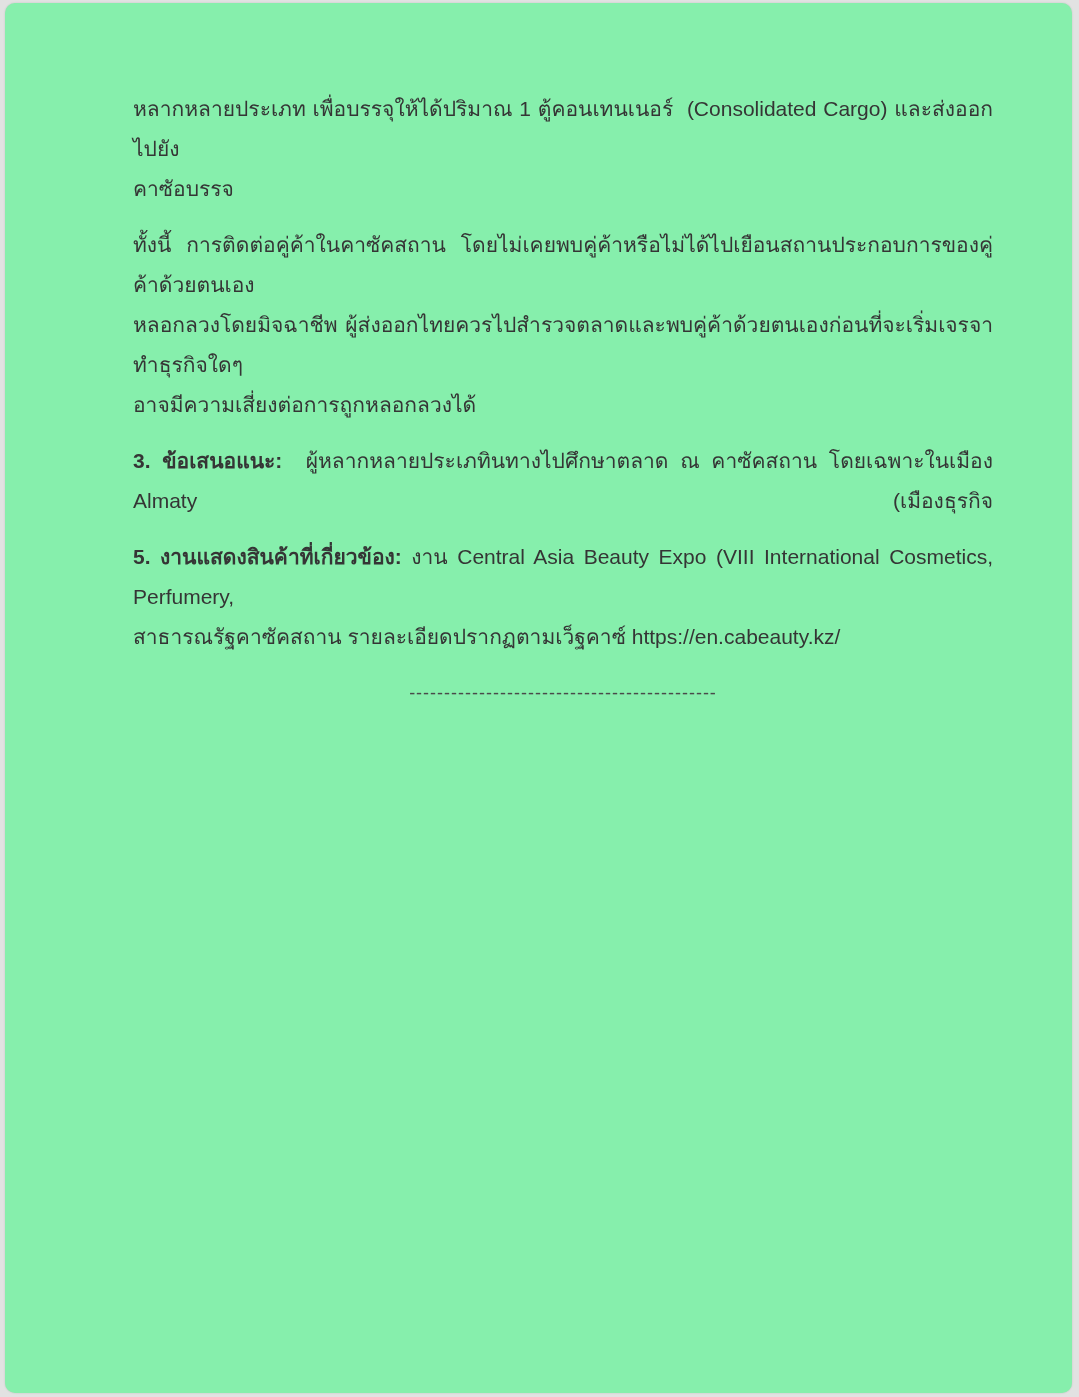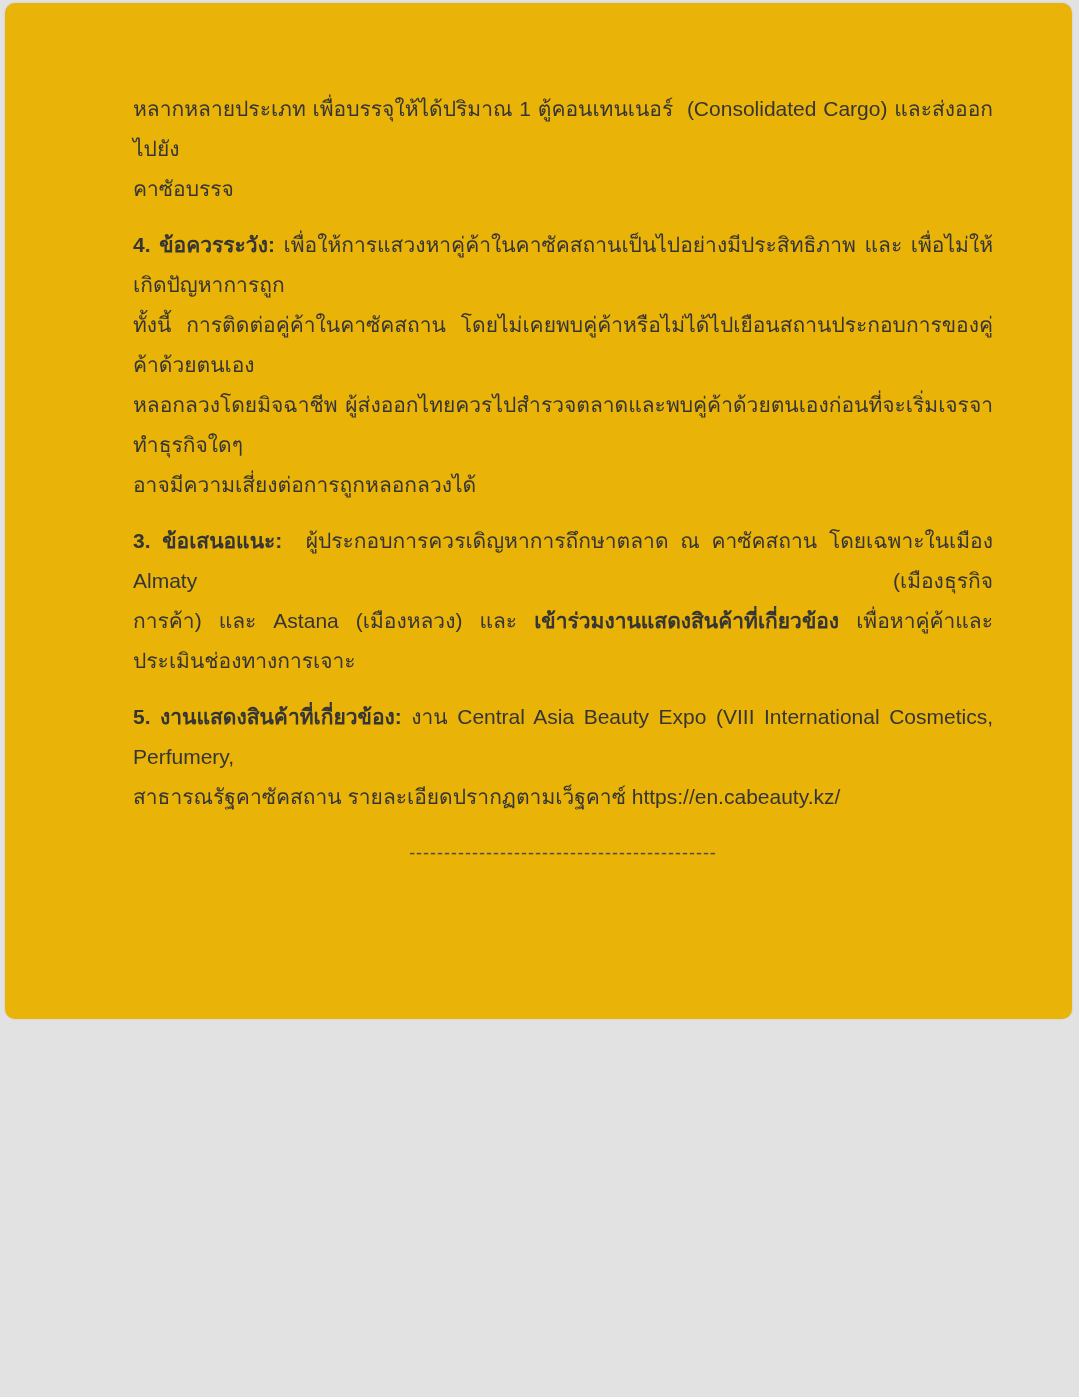--- a/index.html
+++ b/index.html
@@ -11,22 +11,22 @@
   }
   body {
     background: #e2e2e2;
     font-family: "Liberation Sans", "DejaVu Sans", sans-serif;
   }
   .page {
     position: absolute;
     left: 5px;
     top: 3px;
     width: 1067px;
-    height: 1016px;
-    background: #eab308;
+    height: 1390px;
+    background: #86efac;
     border-radius: 10px;
     box-shadow: 0 0 2px rgba(0,0,0,0.15);
   }
   .content {
     position: absolute;
     left: 128px;
     top: 86px;
     width: 860px;
     color: #353535;
     font-size: 21px;
@@ -60,28 +60,26 @@
 <body>
 
 <div class="page">
   <div class="content">
 
     <div class="para">
         <div class="line"><span>หลากหลายประเภท เพื่อบรรจุให้ได้ปริมาณ 1 ตู้คอนเทนเนอร์  (Consolidated Cargo) และส่งออกไปยัง</span></div>
         <div class="line last"><span>คาซัอบรรจ</span></div>
       </div>
       <div class="para">
-        <div class="line"><span class="b">4. ข้อควรระวัง:</span><span> เพื่อให้การแสวงหาคู่ค้าในคาซัคสถานเป็นไปอย่างมีประสิทธิภาพ และ เพื่อไม่ให้เกิดปัญหาการถูก</span></div>
         <div class="line"><span>ทั้งนี้ การติดต่อคู่ค้าในคาซัคสถาน โดยไม่เคยพบคู่ค้าหรือไม่ได้ไปเยือนสถานประกอบการของคู่ค้าด้วยตนเอง</span></div>
         <div class="line"><span>หลอกลวงโดยมิจฉาชีพ ผู้ส่งออกไทยควรไปสำรวจตลาดและพบคู่ค้าด้วยตนเองก่อนที่จะเริ่มเจรจาทำธุรกิจใดๆ</span></div>
         <div class="line last"><span>อาจมีความเสี่ยงต่อการถูกหลอกลวงได้</span></div>
       </div>
       <div class="para">
-        <div class="line"><span class="b">3. ข้อเสนอแนะ:</span><span>  ผู้ประกอบการควรเดิญหาการถึกษาตลาด ณ คาซัคสถาน โดยเฉพาะในเมือง Almaty (เมืองธุรกิจ</span></div>
-        <div class="line"><span>การค้า) และ Astana (เมืองหลวง) และ </span><span class="b">เข้าร่วมงานแสดงสินค้าที่เกี่ยวข้อง</span><span> เพื่อหาคู่ค้าและประเมินช่องทางการเจาะ</span></div>
+        <div class="line"><span class="b">3. ข้อเสนอแนะ:</span><span>  ผู้หลากหลายประเภทินทางไปศึกษาตลาด ณ คาซัคสถาน โดยเฉพาะในเมือง Almaty (เมืองธุรกิจ</span></div>
       </div>
       <div class="para">
         <div class="line"><span class="b">5. งานแสดงสินค้าที่เกี่ยวข้อง:</span><span> งาน Central Asia Beauty Expo (VIII International Cosmetics, Perfumery,</span></div>
         <div class="line last"><span>สาธารณรัฐคาซัคสถาน รายละเอียดปรากฏตามเว็ฐคาซ์ https://en.cabeauty.kz/</span></div>
       </div>
       <div class="divider">--------------------------------------------</div>
   </div>
 </div>
 
 </body></html>

